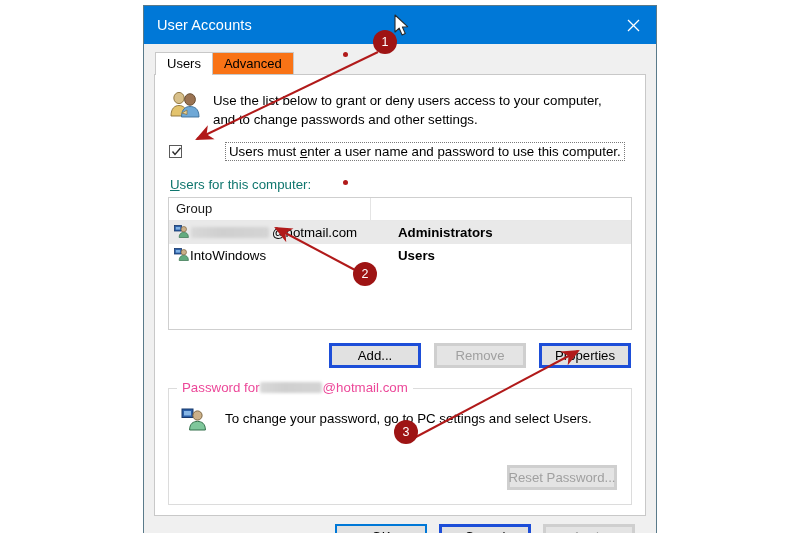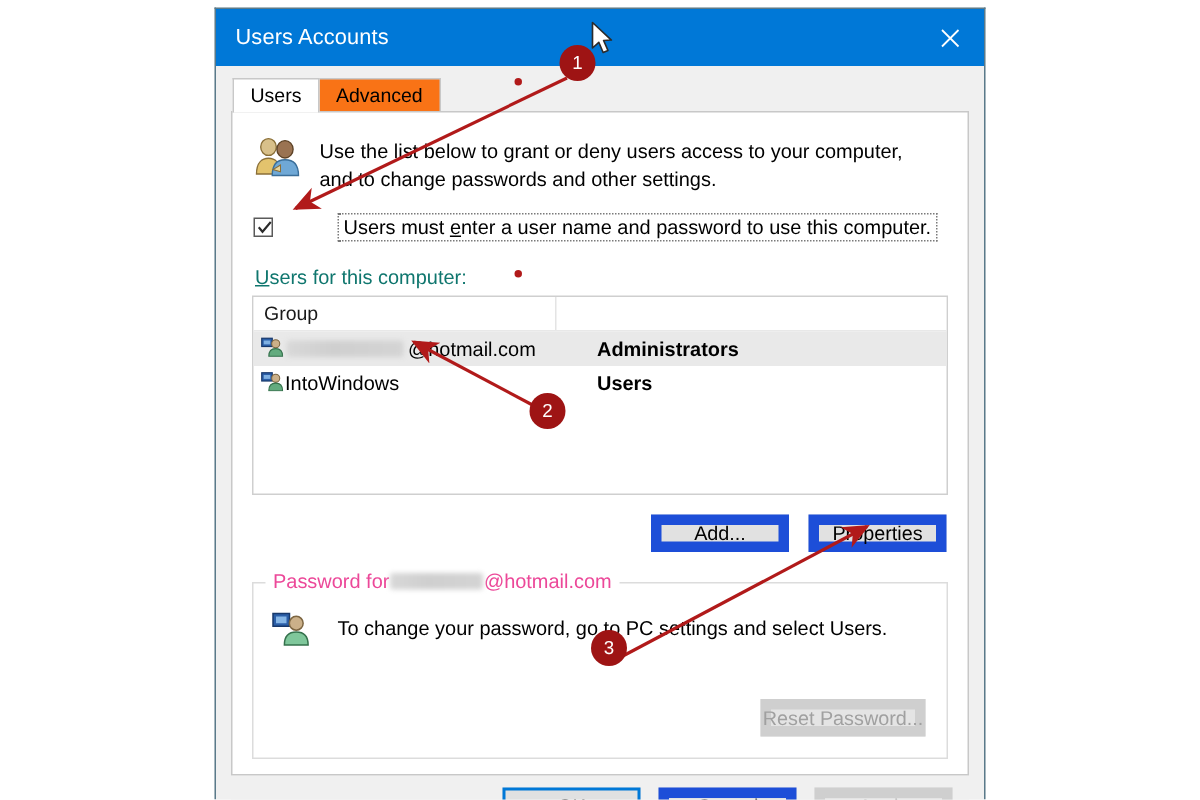--- a/index.html
+++ b/index.html
@@ -233,21 +233,21 @@
     margin-top: 13px;
     gap: 13px;
     padding-right: 1px;
   }
   .btn {
     width: 92px;
     height: 25px;
     font-size: 13.2px;
     color: #000000;
     background: #e1e1e1;
-    border: 7px solid #1d4ed8;
+    border: 3px solid #1d4ed8;
     box-sizing: border-box;
     display: flex;
     align-items: center;
     justify-content: center;
     white-space: nowrap;
     font-family: "Liberation Sans", sans-serif;
     padding: 0;
   }
   .btn.disabled { color: #a0a0a0; border-color: #cfcfcf; background: #e4e4e4; }
 
@@ -341,21 +341,21 @@
     background: #b11a1a;
     z-index: 51;
   }
 </style>
 </head>
 <body>
 
 <div id="window">
 
   <div id="titlebar">
-    <div id="title-text">Users Accounts</div>
+    <div id="title-text">User Accounts</div>
     <div id="close-btn">
       <svg width="13" height="13" viewBox="0 0 13 13">
         <line x1="1" y1="1" x2="12" y2="12" stroke="#ffffff" stroke-width="1.2"></line>
         <line x1="12" y1="1" x2="1" y2="12" stroke="#ffffff" stroke-width="1.2"></line>
       </svg>
     </div>
   </div>
 
   <div id="client">
 
@@ -426,20 +426,21 @@
               </svg>
             </span>
             <span>IntoWindows</span>
           </div>
           <div class="lv-cell-group">Users</div>
         </div>
       </div>
 
       <div id="btnrow">
         <div class="btn">Add...</div>
+        <div class="btn disabled">Remove</div>
         <div class="btn">Properties</div>
       </div>
 
       <div id="pwdgroup">
         <div id="pwdgroup-legend">
             <span>Password for </span>
             <span class="redacted" style="width:62px;"></span>
             <span>@hotmail.com</span>
           </div>
 

